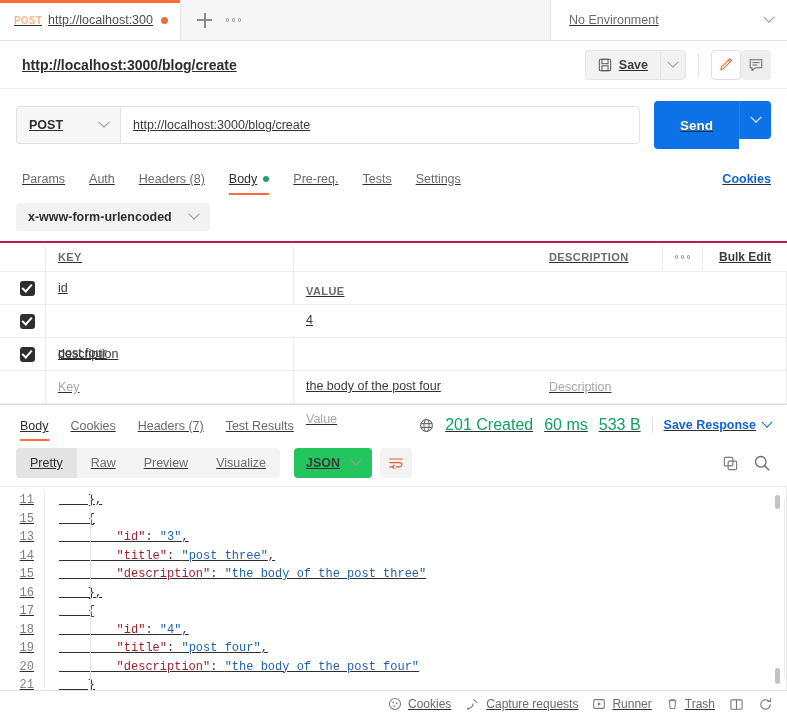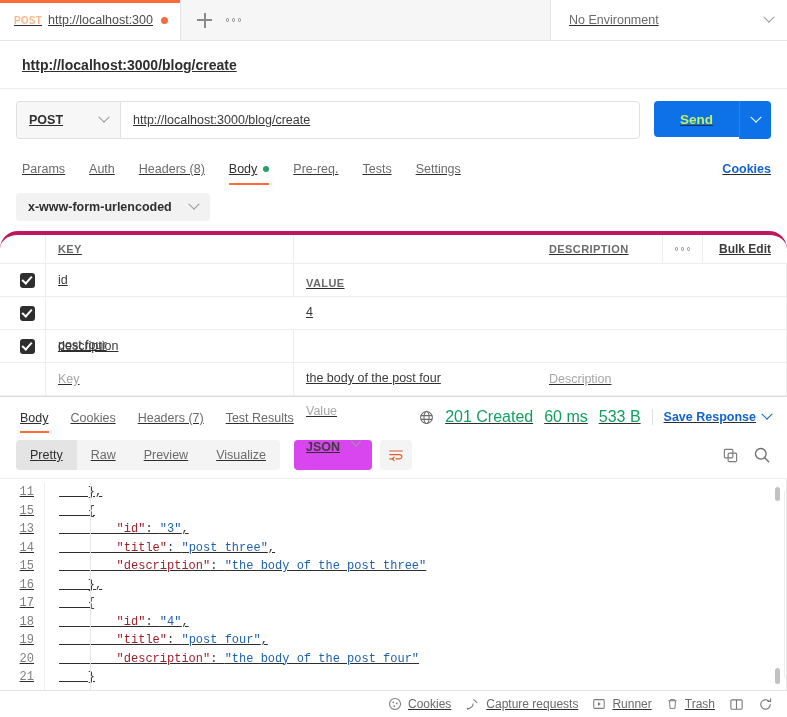--- a/index.html
+++ b/index.html
@@ -51,21 +51,21 @@
   .icon-btn.filled { background:#eeeeee; }
 
   
   .urlbar { display:flex; align-items:center; padding:12px 16px 12px 16px; gap:0; }
   .method-box { display:flex; align-items:center; justify-content:space-between; width:104px; height:38px;
                 background:#f7f7f7; border:1px solid #e1e1e1; border-right:none; border-radius:4px 0 0 4px; padding:0 12px; }
   .method-text { font-size:12.5px; font-weight:bold; color:#2e2e2e; }
   .url-input { flex:1; height:38px; background:#fff; border:1px solid #e1e1e1; border-radius:0 4px 4px 0;
                display:flex; align-items:center; padding:0 12px; font-size:12.5px; color:#3b3b3b; }
   .send-wrap { display:flex; margin-left:14px; }
-  .send-btn { height:36px; padding:0 26px; background:#0d72e7; color:#bef264; font-size:13.5px; font-weight:bold;
+  .send-btn { height:48px; padding:0 26px; background:#0d72e7; color:#fef9c3; font-size:13.5px; font-weight:bold;
               border-radius:4px 0 0 4px; display:flex; align-items:center; }
   .send-caret { width:32px; height:38px; background:#0d72e7; border-radius:0 4px 4px 0; display:flex;
                 align-items:center; justify-content:center; border-left:1px solid #2a80e8; }
   .send-caret .chev { border-color:#fff; }
 
   
   .reqtabs { display:flex; align-items:flex-end; padding:0 16px; gap:0; height:34px; position:relative; }
   .rtab { position:relative; font-size:12.5px; color:#6b6b6b; padding:0 12px 9px 12px; display:flex; align-items:center; gap:6px; }
   .rtab:first-child { padding-left:6px; }
   .rtab.active { color:#2e2e2e; font-weight:normal; }
@@ -73,21 +73,21 @@
   .rtab.active:first-child:after { left:6px; }
   .green-dot { width:6px; height:6px; border-radius:50%; background:#21a366; display:inline-block; }
   .cookies-link { margin-left:auto; font-size:12.5px; font-weight:bold; color:#1263d1; padding-bottom:9px; }
 
   
   .bodytype { padding:8px 16px 10px 16px; }
   .pill { display:inline-flex; align-items:center; gap:18px; background:#f2f2f2; border-radius:4px;
           padding:7px 12px; font-size:12.5px; font-weight:bold; color:#2e2e2e; }
 
   
-  .kvtable { border-top:4px solid #be185d;border-radius:18px; }
+  .kvtable { border-top:2px solid #be185d; }
   .kvrow { display:flex; border-bottom:1px solid #ededed; height:33px; align-items:stretch; }
   .kvrow.head { height:29px; }
   .cell { display:flex; align-items:center; padding:0 12px; border-right:1px solid #ededed; }
   .c-chk { width:46px; justify-content:flex-end; padding-right:10px; }
   .c-key { width:248px; }
   .c-val { width:243px;margin-top:48px; }
   .c-desc { flex:1; }
   .c-dots { width:40px; justify-content:center; }
   .c-bulk { width:84px; justify-content:center; border-right:none; }
   .kvrow.head .cell { font-size:11px; font-weight:bold; color:#6b6b6b; letter-spacing:.4px; }
@@ -109,21 +109,21 @@
   .meta-stat { font-size:16px; color:#11a15e; }
   .meta-sep { width:1px; height:16px; background:#e0e0e0; }
   .save-resp { font-size:12.5px; font-weight:bold; color:#1263d1; display:flex; align-items:center; gap:7px; }
   .save-resp .chev { border-color:#1263d1; }
 
   
   .viewbar { display:flex; align-items:center; padding:7px 16px 8px 16px; gap:8px; }
   .segment { display:flex; background:#f4f4f4; border-radius:4px; overflow:hidden; height:30px; align-items:stretch; }
   .seg { display:flex; align-items:center; padding:0 14px; font-size:12.5px; color:#6b6b6b; }
   .seg.active { background:#e4e4e4; color:#2e2e2e; }
-  .fmt-select { display:flex; align-items:flex-start; gap:12px; height:30px; padding:0 12px; background:#d946ef;
+  .fmt-select { display:flex; align-items:center; gap:12px; height:30px; padding:0 12px; background:#22c55e;
                 border-radius:4px; font-size:12.5px; font-weight:bold; color:#3c3c3c; margin-left:6px; }
   .wrap-btn { width:32px; height:30px; background:#f4f4f4; border-radius:4px; display:flex; align-items:center; justify-content:center; }
   .viewbar-right { margin-left:auto; display:flex; align-items:center; gap:14px; }
 
   
   .codewrap { flex:1; position:relative; overflow:hidden; border-top:1px solid #ededed; background:#fff; }
   .code { display:flex; font-family:"Liberation Mono", monospace; font-size:12px; line-height:18.5px; padding-top:4px; }
   .gutter { width:44px; text-align:right; padding-right:10px; color:#7f7f7f; flex:none; user-select:none; }
   .gutter div { height:18.5px; }
   .codelines { position:relative; padding-left:14px; border-left:1px solid #ededed; flex:1; }
@@ -164,20 +164,46 @@
         </span>
     </div>
     <div class="env-area">
       <span class="env-label">No Environment</span>
       <span class="chev env-chev"></span>
     </div>
   </div>
 
   <div class="titlerow">
     <div class="req-title">http://localhost:3000/blog/create</div>
+    <div class="title-actions">
+      <div class="save-btn">
+        <svg width="14" height="14" viewBox="0 0 16 16">
+          <rect x="1.5" y="1.5" width="13" height="13" rx="1.5" fill="none" stroke="#5c5c5c" stroke-width="1.2"></rect>
+          <rect x="4.5" y="1.5" width="7" height="5" fill="none" stroke="#5c5c5c" stroke-width="1.2"></rect>
+          <rect x="4.5" y="9" width="7" height="5.5" fill="none" stroke="#5c5c5c" stroke-width="1.2"></rect>
+        </svg>
+        <span>Save</span>
+      </div>
+      <div class="save-caret">
+        <span class="chev"></span>
+      </div>
+      <div class="vsep"></div>
+      <div class="icon-btn framed">
+        <svg width="16" height="16" viewBox="0 0 18 18">
+          <path d="M3 14.2l1-3 7.6-7.6 2 2L6 13.2l-3 1z" fill="none" stroke="#f26b3a" stroke-width="1.2" stroke-linejoin="round"></path>
+          <path d="M11.6 3.6l1.6-1.6 2 2-1.6 1.6" fill="none" stroke="#f26b3a" stroke-width="1.2"></path>
+        </svg>
+      </div>
+      <div class="icon-btn filled">
+        <svg width="16" height="16" viewBox="0 0 18 18">
+          <path d="M2.5 3h13v9h-7l-4 3.2V12h-2z" fill="none" stroke="#6b6b6b" stroke-width="1.2" stroke-linejoin="round"></path>
+          <path d="M5 6.3h8M5 9h5.5" stroke="#6b6b6b" stroke-width="1.1"></path>
+        </svg>
+      </div>
+    </div>
   </div>
 
   <div class="urlbar">
     <div class="method-box">
       <span class="method-text">POST</span>
       <span class="chev"></span>
     </div>
     <div class="url-input" placeholder="Enter request URL">http://localhost:3000/blog/create</div>
     <div class="send-wrap">
       <div class="send-btn">Send</div>

